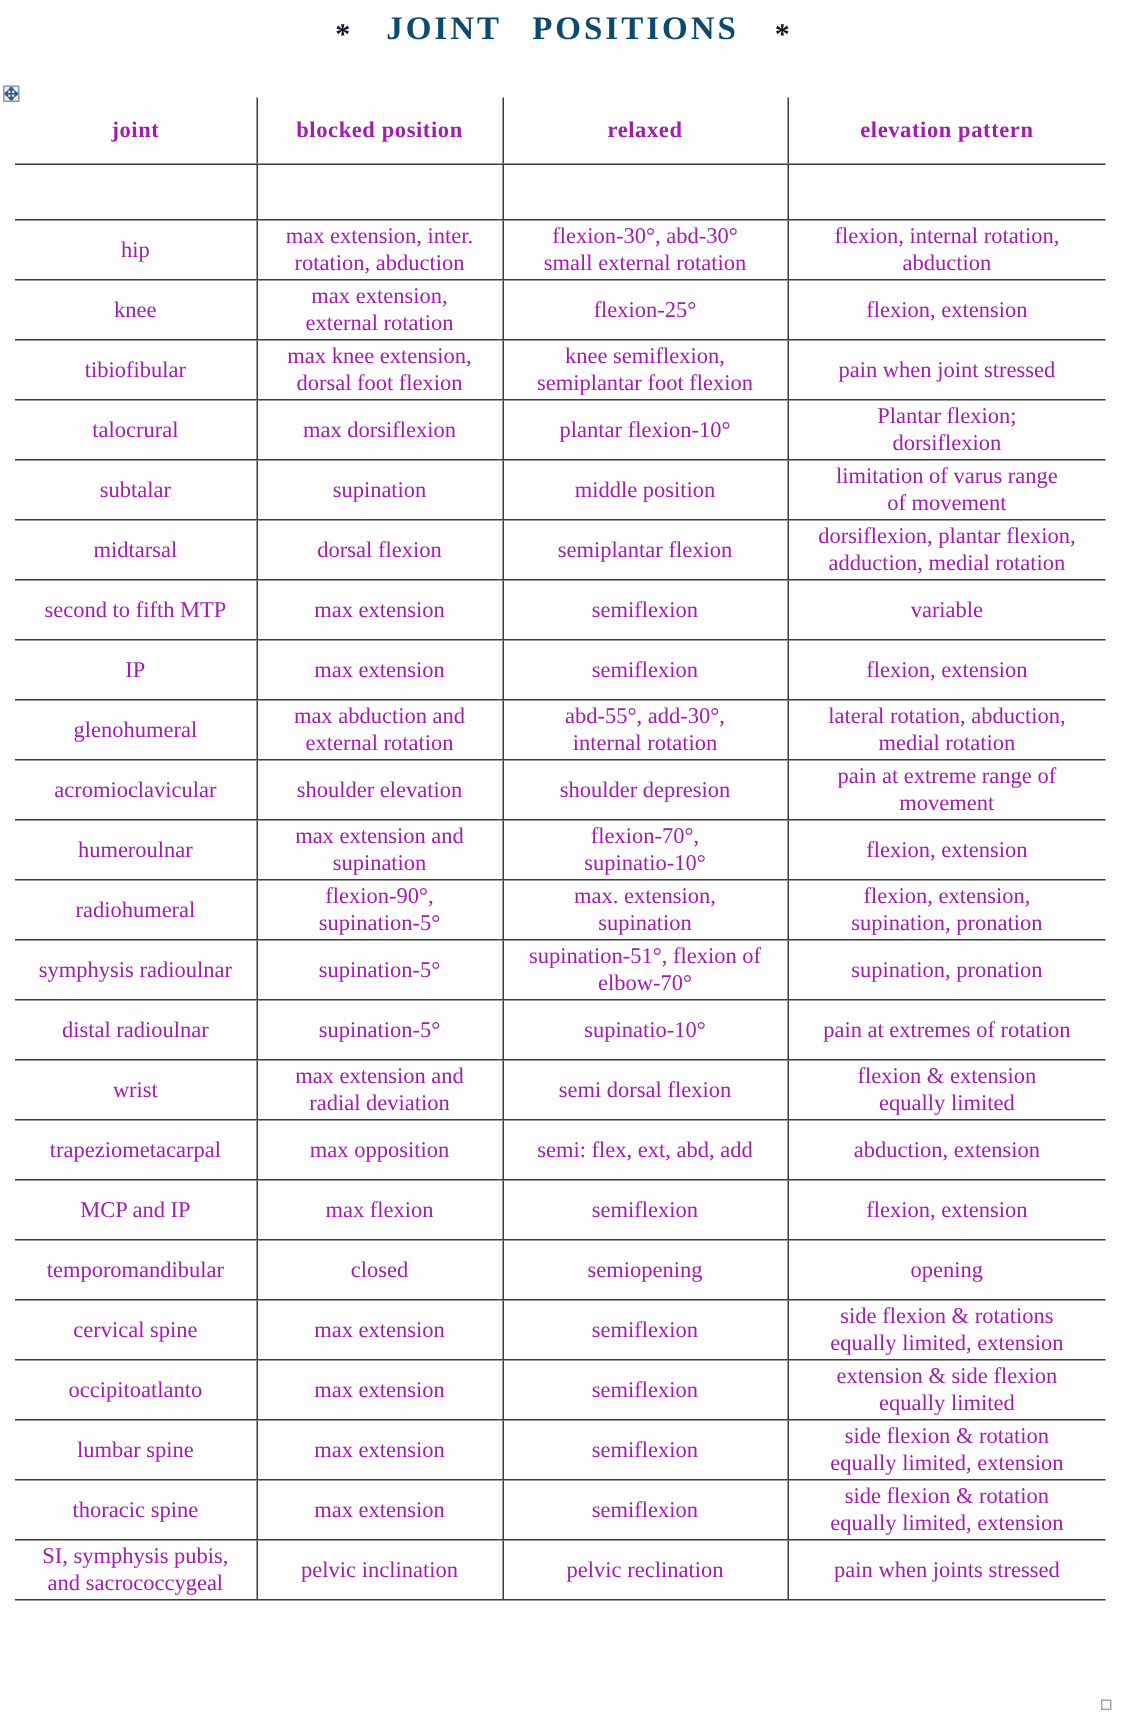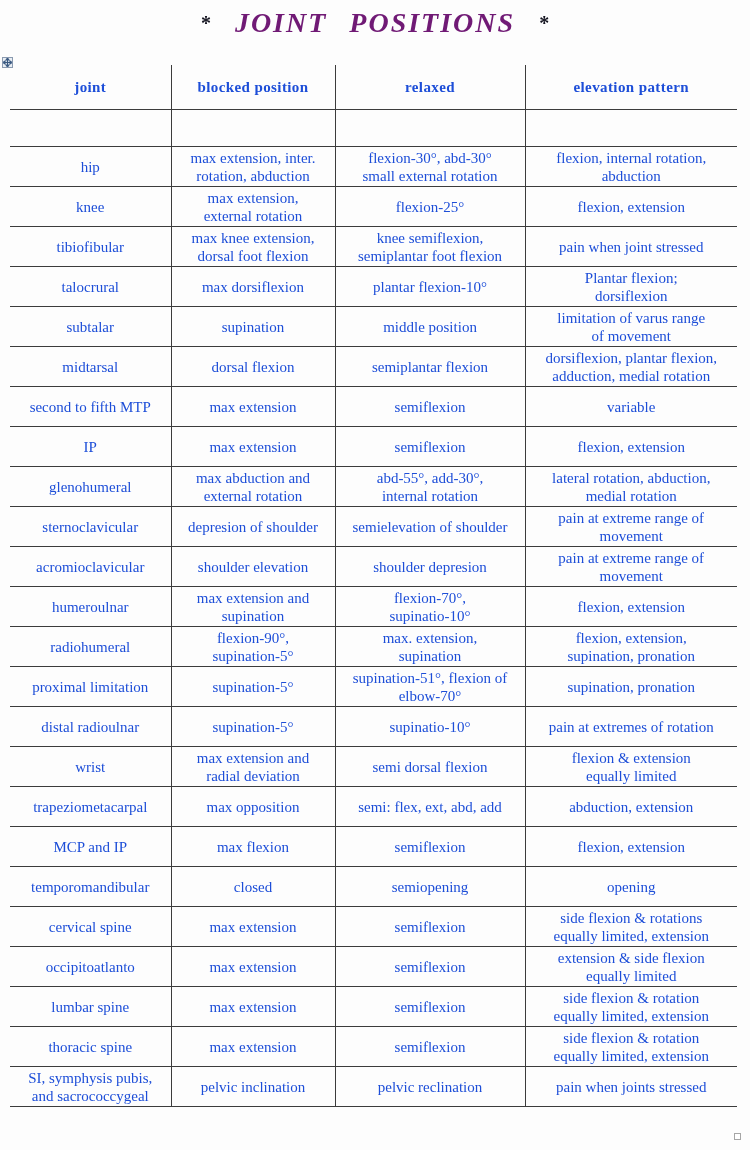--- a/index.html
+++ b/index.html
@@ -12,35 +12,35 @@
   .title-row{
     position:absolute;top:6px;left:0;width:750px;
     display:flex;justify-content:center;align-items:flex-start;gap:24px;
     user-select:none;
   }
   .title-ast{
     font-size:20px;font-weight:bold;font-style:normal;line-height:1;
     padding-top:7px;color:#141420;
   }
   .title-text{
-    font-size:28px;font-weight:bold;font-style:italic;
-    letter-spacing:2px;word-spacing:13px;color:#701a75;line-height:1.2;
+    font-size:22px;font-weight:bold;
+    letter-spacing:2px;word-spacing:13px;color:#0c4a6e;line-height:1.2;
   }
   
   .move-handle{
     position:absolute;left:2px;top:57px;width:11px;height:11px;
     border:1px solid #8a9ab0;background:#e9eef3;
     display:flex;align-items:center;justify-content:center;
     box-sizing:border-box;cursor:move;
   }
   
   table.joints{
     position:absolute;left:10px;top:65px;width:727px;
     border-collapse:collapse;table-layout:fixed;
-    font-size:15px;line-height:18px;color:#1d4ed8;
+    font-size:15px;line-height:18px;color:#a21caf;
   }
   table.joints th, table.joints td{
     text-align:center;vertical-align:middle;
     padding:1px 3px;white-space:pre-line;
     border-bottom:1px solid #3c3c3c;
     overflow:hidden;
   }
   table.joints th{font-weight:bold;height:42px;font-size:15px;letter-spacing:0.4px;}
   table.joints td{height:37px;}
   table.joints tr.empty-row td{height:34px;}
@@ -158,27 +158,20 @@
       <tr>
         <td>glenohumeral</td>
         <td>max abduction and
 external rotation</td>
         <td>abd-55°, add-30°,
 internal rotation</td>
         <td>lateral rotation, abduction,
 medial rotation</td>
       </tr>
       <tr>
-        <td>sternoclavicular</td>
-        <td>depresion of shoulder</td>
-        <td>semielevation of shoulder</td>
-        <td>pain at extreme range of
-movement</td>
-      </tr>
-      <tr>
         <td>acromioclavicular</td>
         <td>shoulder elevation</td>
         <td>shoulder depresion</td>
         <td>pain at extreme range of
 movement</td>
       </tr>
       <tr>
         <td>humeroulnar</td>
         <td>max extension and
 supination</td>
@@ -189,21 +182,21 @@
       <tr>
         <td>radiohumeral</td>
         <td>flexion-90°,
 supination-5°</td>
         <td>max. extension,
 supination</td>
         <td>flexion, extension,
 supination, pronation</td>
       </tr>
       <tr>
-        <td>proximal limitation</td>
+        <td>symphysis radioulnar</td>
         <td>supination-5°</td>
         <td>supination-51°, flexion of
 elbow-70°</td>
         <td>supination, pronation</td>
       </tr>
       <tr>
         <td>distal radioulnar</td>
         <td>supination-5°</td>
         <td>supinatio-10°</td>
         <td>pain at extremes of rotation</td>

